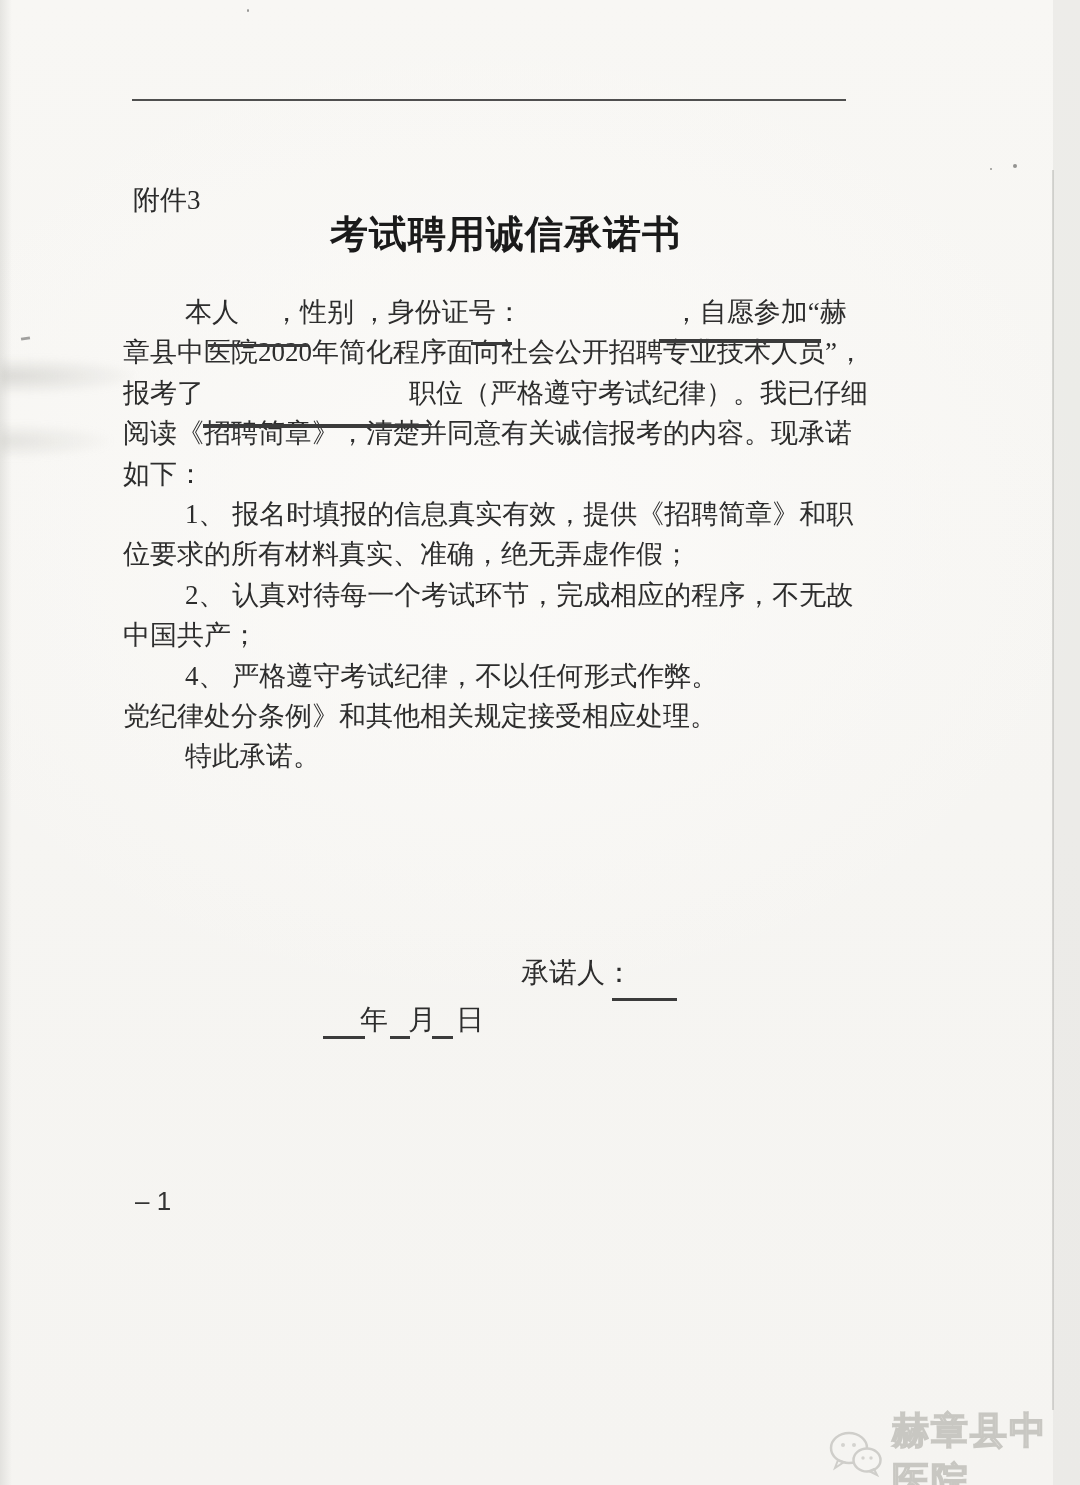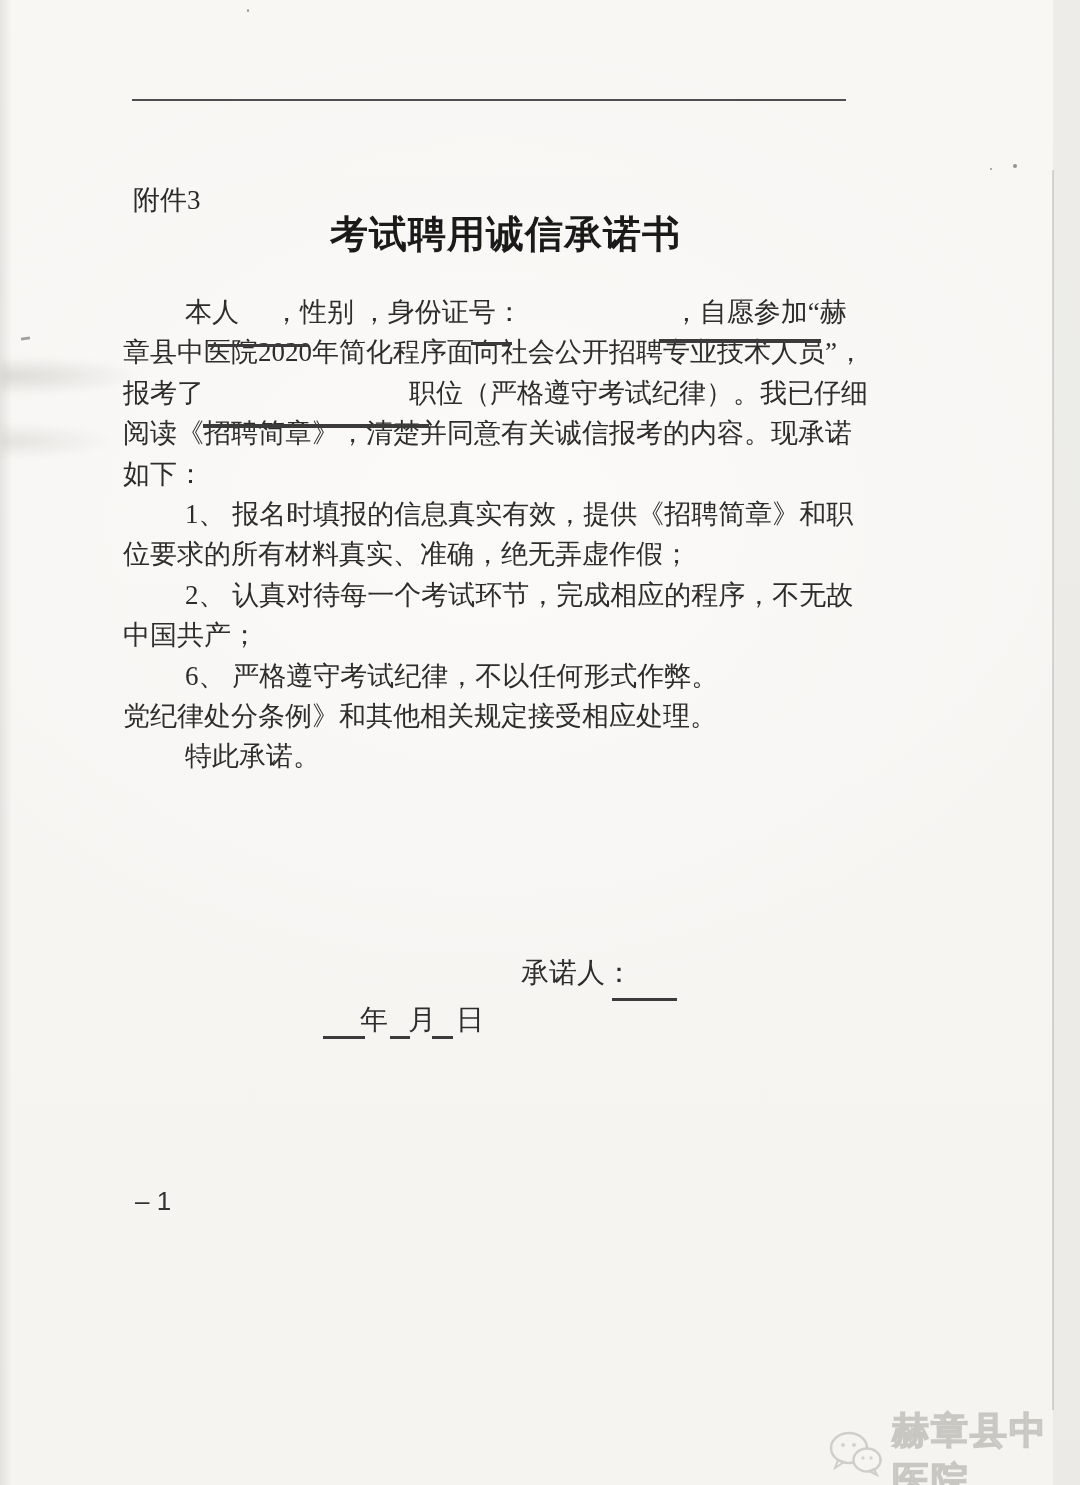--- a/index.html
+++ b/index.html
@@ -84,21 +84,21 @@
   <div class="body-block">
     <div class="line indent"><span>本人</span><span class="gap g1"></span><span>，性别 ，身份证号：</span><span class="gap g2"></span><span>，自愿参加“赫</span></div>
     <div class="line">章县中医院2020年简化程序面向社会公开招聘专业技术人员”，</div>
     <div class="line"><span>报考了</span><span class="gap g3"></span><span>职位（严格遵守考试纪律）。我已仔细</span></div>
     <div class="line">阅读《招聘简章》，清楚并同意有关诚信报考的内容。现承诺</div>
     <div class="line">如下：</div>
     <div class="line indent">1、 报名时填报的信息真实有效，提供《招聘简章》和职</div>
     <div class="line">位要求的所有材料真实、准确，绝无弄虚作假；</div>
     <div class="line indent">2、 认真对待每一个考试环节，完成相应的程序，不无故</div>
     <div class="line">中国共产；</div>
-    <div class="line indent">6、 严格遵守考试纪律，不以任何形式作弊。</div>
+    <div class="line indent">4、 严格遵守考试纪律，不以任何形式作弊。</div>
     <div class="line">党纪律处分条例》和其他相关规定接受相应处理。</div>
     <div class="line indent">特此承诺。</div>
   </div>
 
   <div class="ul ul1"></div>
   <div class="ul ul2"></div>
   <div class="ul ul3"></div>
   <div class="ul ul4"></div>
 
   <div class="promisor">承诺人：</div>

